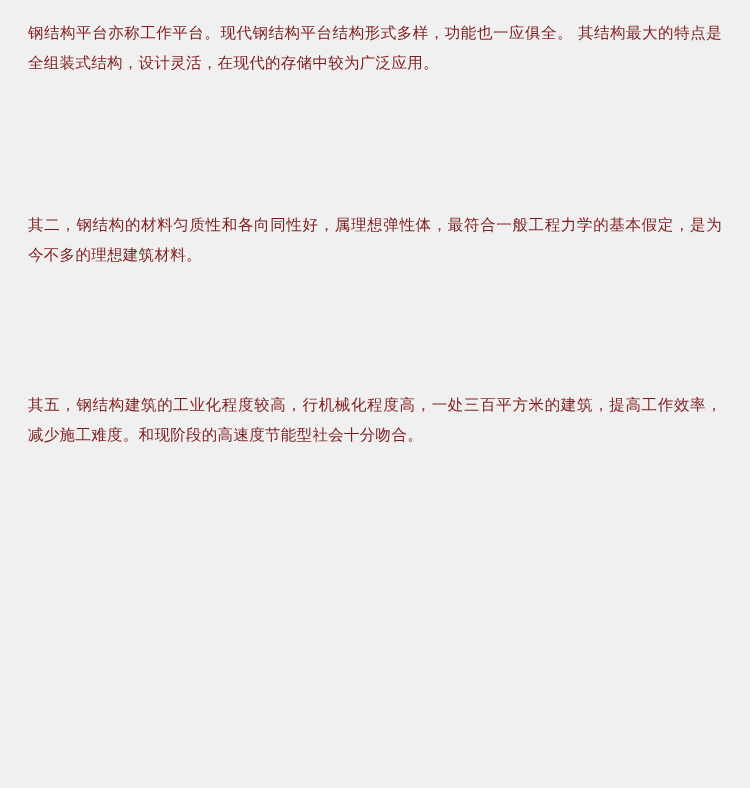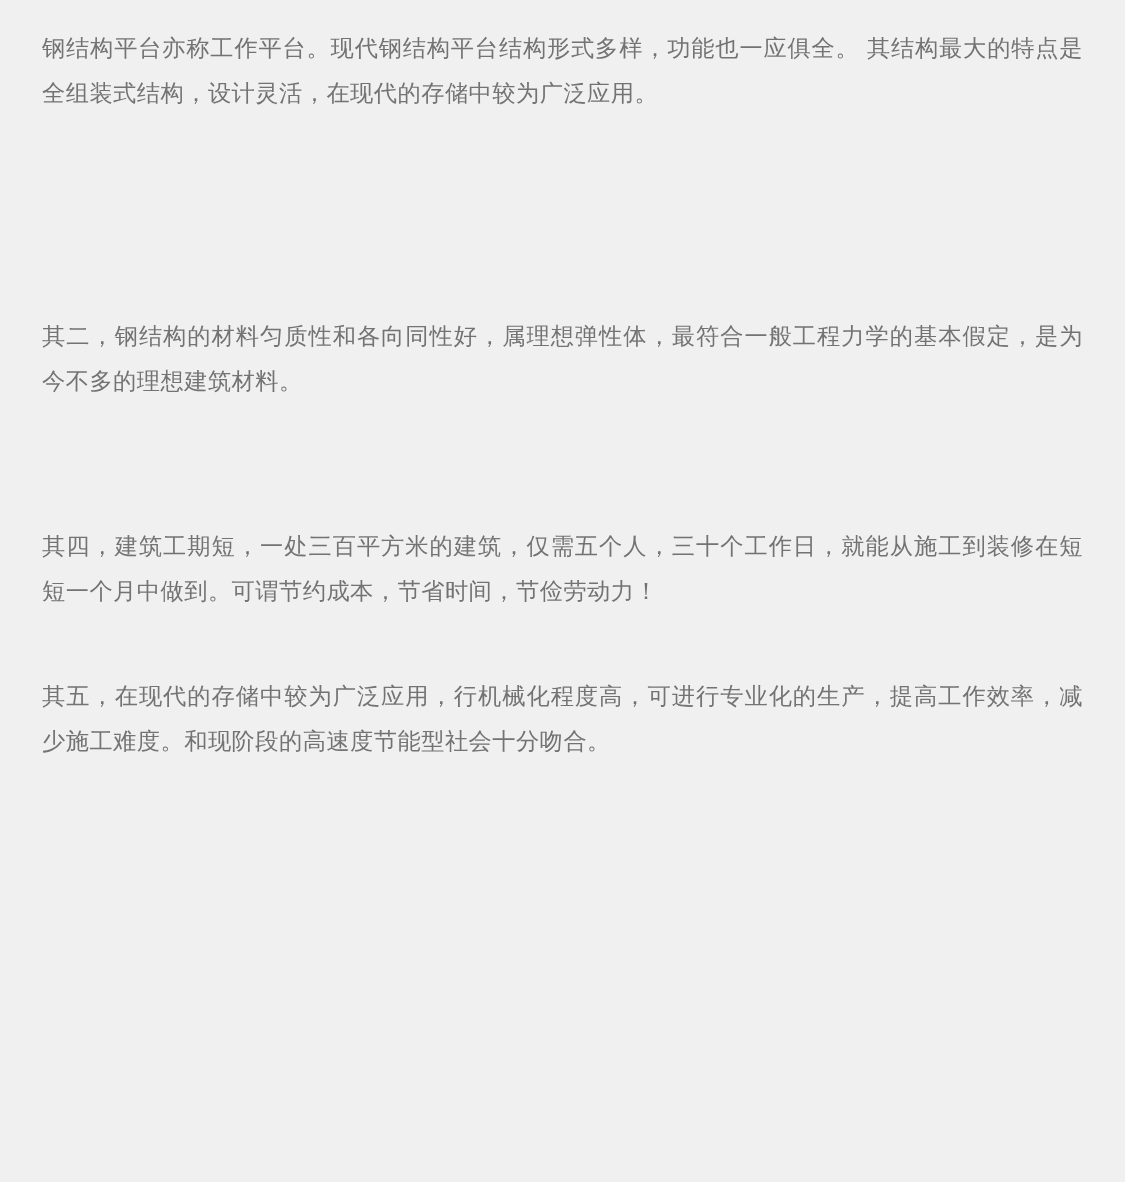--- a/index.html
+++ b/index.html
@@ -21,21 +21,21 @@
     background: #f0f0f0;
     overflow: hidden;
   }
   .para {
     font-size: 15.5px;
     line-height: 30px;
     text-align: justify;
     text-justify: inter-ideograph;
     letter-spacing: 0.3px;
     margin: 0;
-    color: #737373;
+    color: #7f1d1d;
   }
   .gap-md { height: 26px; }
   .gap-xl { height: 40px; }
 </style>
 </head>
 <body>
 
 <div id="doc">
 
   <p class="para">钢结构平台亦称工作平台。现代钢结构平台结构形式多样，功能也一应俱全。 其结构最大的特点是全组装式结构，设计灵活，在现代的存储中较为广泛应用。</p>
@@ -51,19 +51,18 @@
 
   <div class="gap-xl"></div>
 
   <p class="para"> 其二，钢结构的材料匀质性和各向同性好，属理想弹性体，最符合一般工程力学的基本假定，是为今不多的理想建筑材料。</p>
 
   <div class="gap-xl"></div>
 
 
   <div class="gap-xl"></div>
 
-  <p class="para"> 其四，建筑工期短，一处三百平方米的建筑，仅需五个人，三十个工作日，就能从施工到装修在短短一个月中做到。可谓节约成本，节省时间，节俭劳动力！</p>
 
   <div class="gap-xl"></div>
 
-  <p class="para"> 其五，在现代的存储中较为广泛应用，行机械化程度高，可进行专业化的生产，提高工作效率，减少施工难度。和现阶段的高速度节能型社会十分吻合。</p>
+  <p class="para"> 其五，钢结构建筑的工业化程度较高，行机械化程度高，一处三百平方米的建筑，提高工作效率，减少施工难度。和现阶段的高速度节能型社会十分吻合。</p>
 
 </div>
 
 </body></html>

